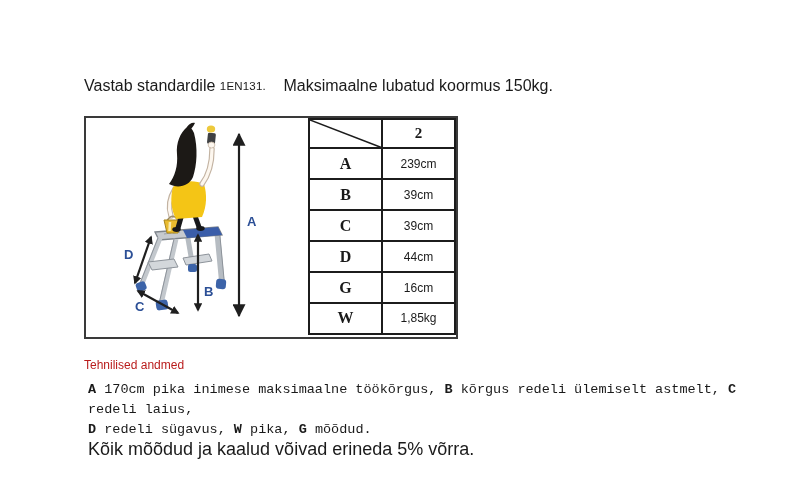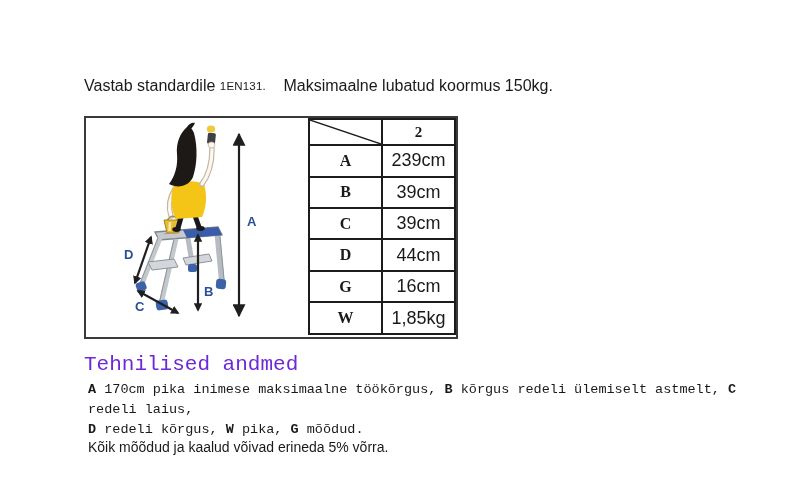--- a/index.html
+++ b/index.html
@@ -14,31 +14,31 @@
   
   .spec-box{position:absolute;left:84px;top:116px;width:374px;height:223px;
     border:2px solid #3a3a3a;box-sizing:border-box;background:#fff;}
   .illustration{position:absolute;left:0;top:0;width:222px;height:219px;}
 
   
   table.spec{position:absolute;left:222px;top:0;width:148px;height:217px;
     border-collapse:collapse;table-layout:fixed;}
   table.spec td{border:2px solid #1c1c1c;text-align:center;vertical-align:middle;padding:0;}
   table.spec td.letter{width:71px;font-family:"Liberation Serif",serif;font-weight:bold;font-size:16px;}
-  table.spec td.value{font-size:18px;}
+  table.spec td.value{font-size:12px;}
   table.spec td.diag{position:relative;padding:0;}
   table.spec td.diag svg{position:absolute;left:0;top:0;width:100%;height:100%;display:block;}
   table.spec td.colhead{font-family:"Liberation Serif",serif;font-weight:bold;font-size:15px;}
 
   
   .tech{position:absolute;left:84px;top:354px;width:680px;}
-  .tech-heading{font-size:21px;line-height:22px;margin:0 0 4px 0;font-weight:normal;color:#6d28d9;font-family:Liberation Mono, monospace;}
+  .tech-heading{font-size:12px;line-height:22px;margin:0 0 4px 0;font-weight:normal;color:#b91c1c;}
   .tech-body{margin-left:4px;font-size:13.5px;line-height:20px;font-family:Liberation Mono, monospace;}
   .tech-body b{font-weight:bold;}
-  .note{position:absolute;left:88px;top:439px;font-size:14px;}
+  .note{position:absolute;left:88px;top:439px;font-size:18px;}
 
   svg text.dim-label{font-family:"Liberation Sans",sans-serif;font-weight:bold;font-size:13px;}
 </style>
 </head>
 <body>
 
 <div class="page">
 
   <div class="title-line">
     <span>Vastab standardile</span>
@@ -161,19 +161,19 @@
           <td class="value">1,85kg</td>
         </tr>
       </tbody>
     </table>
   </div>
 
   <div class="tech">
     <div class="tech-heading">Tehnilised andmed</div>
     <div class="tech-body">
       <div><b>A</b><span> 170cm pika inimese maksimaalne töökõrgus, </span><b>B</b><span> kõrgus redeli ülemiselt astmelt, </span><b>C</b><span> redeli laius,</span></div>
-      <div><b>D</b><span> redeli kõrgus, </span><b>W</b><span> pika, </span><b>G</b><span> mõõdud.</span></div>
+      <div><b>D</b><span> redeli sügavus, </span><b>W</b><span> pika, </span><b>G</b><span> mõõdud.</span></div>
     </div>
   </div>
 
   <div class="note">Kõik mõõdud ja kaalud võivad erineda 5% võrra.</div>
 
 </div>
 
 </body></html>

